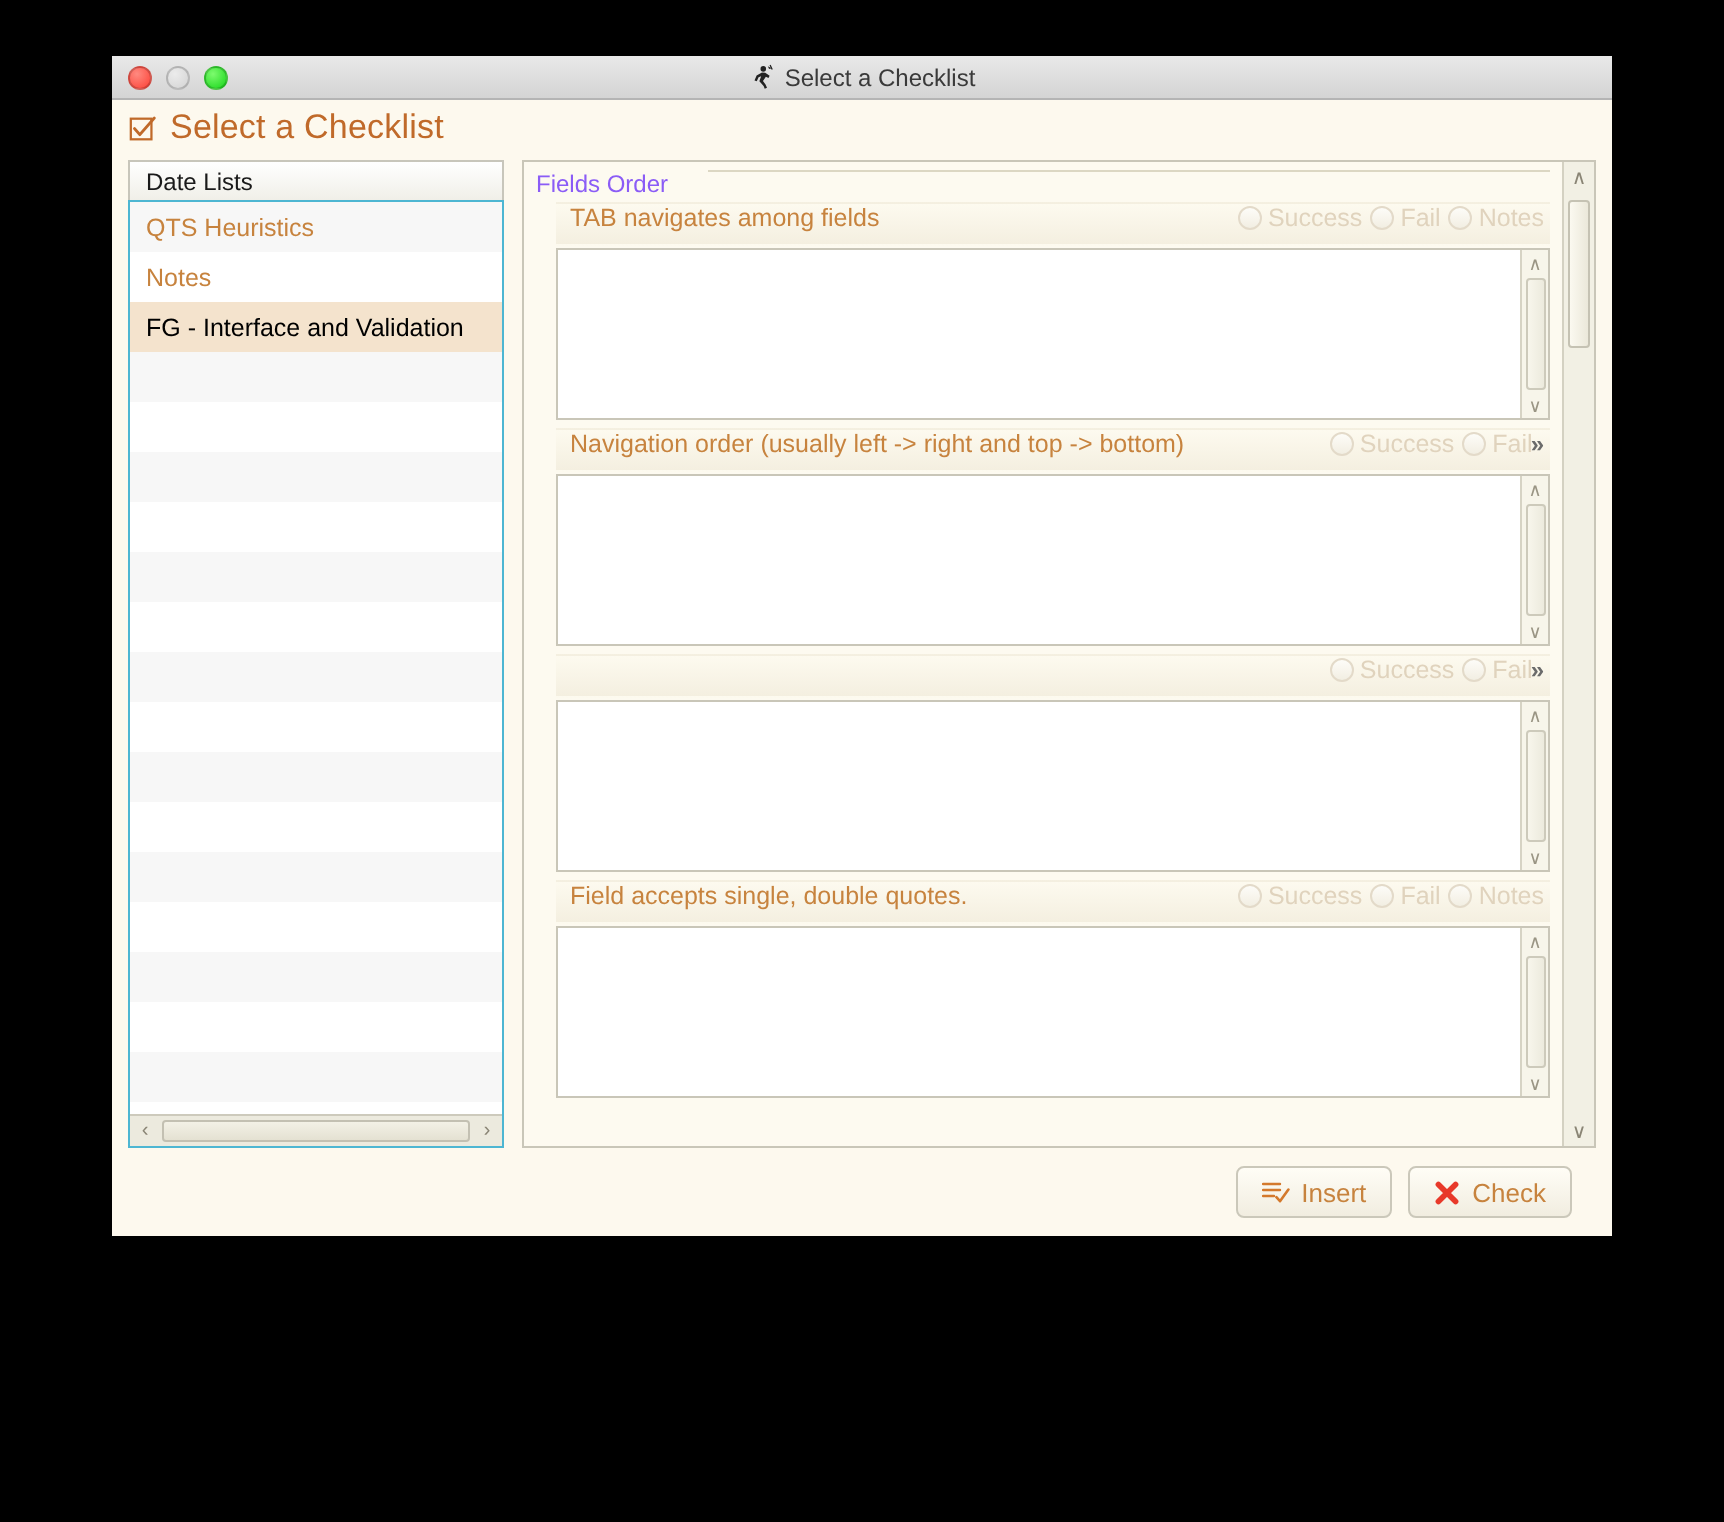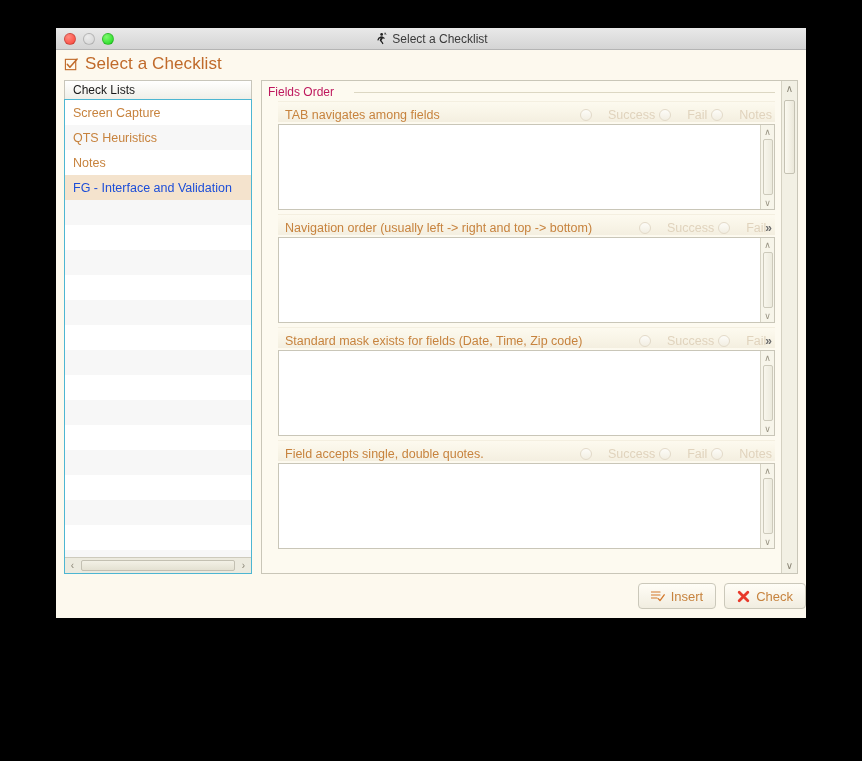--- a/index.html
+++ b/index.html
@@ -96,21 +96,21 @@
     padding-left: 8px;
     font-size: 12.5px;
     color: #c7833e;
     white-space: nowrap;
     overflow: hidden;
   }
   .lp-row.alt  { background: #f7f7f7; }
   .lp-row.plain{ background: #ffffff; }
   .lp-row.selected {
     background: #f4e3cd;
-    color: #1d4ed8;
+    color: #000000;
   }
   .lp-hscroll {
     flex: 0 0 auto;
     height: 16px;
     background: #eceade;
     border-top: 1px solid #cdcabc;
     display: flex; align-items: center;
   }
   .hs-arrow {
     width: 15px; height: 15px;
@@ -138,50 +138,50 @@
     flex: 1 1 auto;
     overflow: hidden;
     position: relative;
     min-width: 0;
     padding: 0 2px 0 4px;
   }
 
   
   .groupbox { margin: 4px 4px 0 2px; }
   .gb-title-row {
-    display: flex; align-items: center; gap: 20px;
-    font-size: 12px; color: #be185d;
+    display: flex; align-items: flex-start; gap: 20px;
+    font-size: 12px; color: #8b5cf6;
     margin-bottom: 2px;
   }
   .gb-title-row .gb-rule {
     flex: 1 1 auto; height: 1px;
     background: #dcd7c3;
   }
 
   
   .item { margin: 0 0 4px 10px; }
   .item-head {
-    display: flex; align-items: flex-end;
+    display: flex; align-items: flex-start;
     height: 22px;
     background: linear-gradient(#fdfaef, #f4efe0);
     border: 1px solid transparent;
     padding-right: 2px;
     overflow: hidden;
   }
   .item-label {
     font-size: 12.5px;
     color: #c7833e;
     white-space: nowrap;
     padding-left: 6px;
     flex: 0 0 auto;
   }
   .item-spacer { flex: 1 1 auto; min-width: 4px; }
   .radios { display: flex; align-items: center; gap: 4px; flex: 0 0 auto; }
   .radio {
-    display: flex; align-items: center; gap: 16px;
+    display: flex; align-items: center; gap: 3px;
     font-size: 12.5px;
     color: #e0d3bd;
     white-space: nowrap;
   }
   .radio .knob {
     width: 12px; height: 12px; border-radius: 50%;
     border: 1px solid #e3dac9;
     background: linear-gradient(#fdfcf8, #f2eee2);
     flex: 0 0 auto;
   }
@@ -243,21 +243,21 @@
     flex: 0 0 auto;
   }
   .vs-rest { flex: 1 1 auto; }
 
   
   .footer {
     flex: 0 0 auto;
     height: 44px;
     display: flex; align-items: center; justify-content: flex-end;
     gap: 8px;
-    padding: 0 0;
+    padding: 0 20px;
     background: #fdf9ee;
   }
   .btn {
     display: flex; align-items: center; gap: 6px;
     height: 26px; padding: 0 12px;
     background: linear-gradient(#fffdf6, #f1ede0);
     border: 1px solid #cbc8ba;
     border-radius: 4px;
     font-size: 13px; color: #c7833e;
     cursor: pointer;
@@ -291,27 +291,24 @@
       <rect x="1.5" y="2.5" width="11" height="11" fill="none" stroke="#c06a2a" stroke-width="1.2"></rect>
       <path d="M3.5 7.8 L6.3 11 L14 2.2" fill="none" stroke="#c06a2a" stroke-width="1.6" stroke-linecap="round" stroke-linejoin="round"></path>
     </svg>
     <span class="hdr-text">Select a Checklist</span>
   </div>
 
   <div class="body-split">
 
     <div class="left-panel">
       <div class="lp-header">
-        <span>Check Lists</span>
+        <span>Date Lists</span>
       </div>
       <div class="lp-list-wrap">
         <div class="lp-list" id="checklist-rows">
-            <div class="lp-row plain">
-              <span>Screen Capture</span>
-            </div>
             <div class="lp-row alt">
               <span>QTS Heuristics</span>
             </div>
             <div class="lp-row plain">
               <span>Notes</span>
             </div>
             <div class="lp-row selected">
               <span>FG - Interface and Validation</span>
             </div>
             <div class="lp-row alt"></div>
@@ -396,21 +393,20 @@
                   <div class="ta-arrow">∧</div>
                   <div class="ta-thumb"></div>
                   <div class="ta-arrow">∨</div>
                 </div>
               </div>
             </div>
           </div>
           <div class="groupbox">
             <div class="item">
               <div class="item-head">
-                <span class="item-label">Standard mask exists for fields (Date, Time, Zip code)</span>
                 <span class="item-spacer"></span>
                 <span class="radios">
                   <span class="radio">
                     <span class="knob"></span>
                     <span>Success</span>
                   </span>
                   <span class="radio">
                     <span class="knob"></span>
                     <span>Fail</span>
                   </span>

